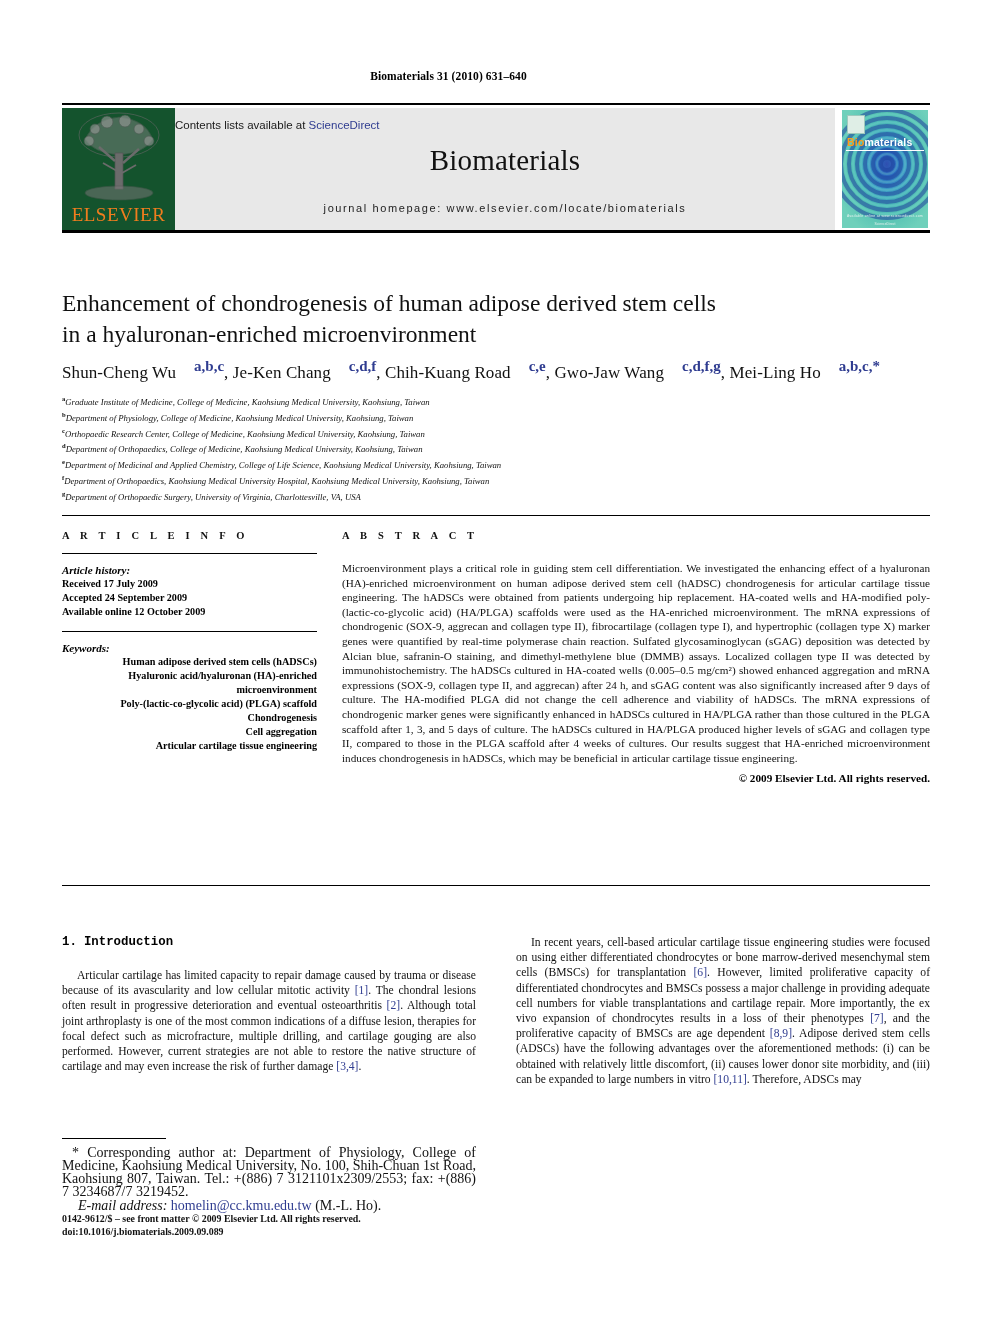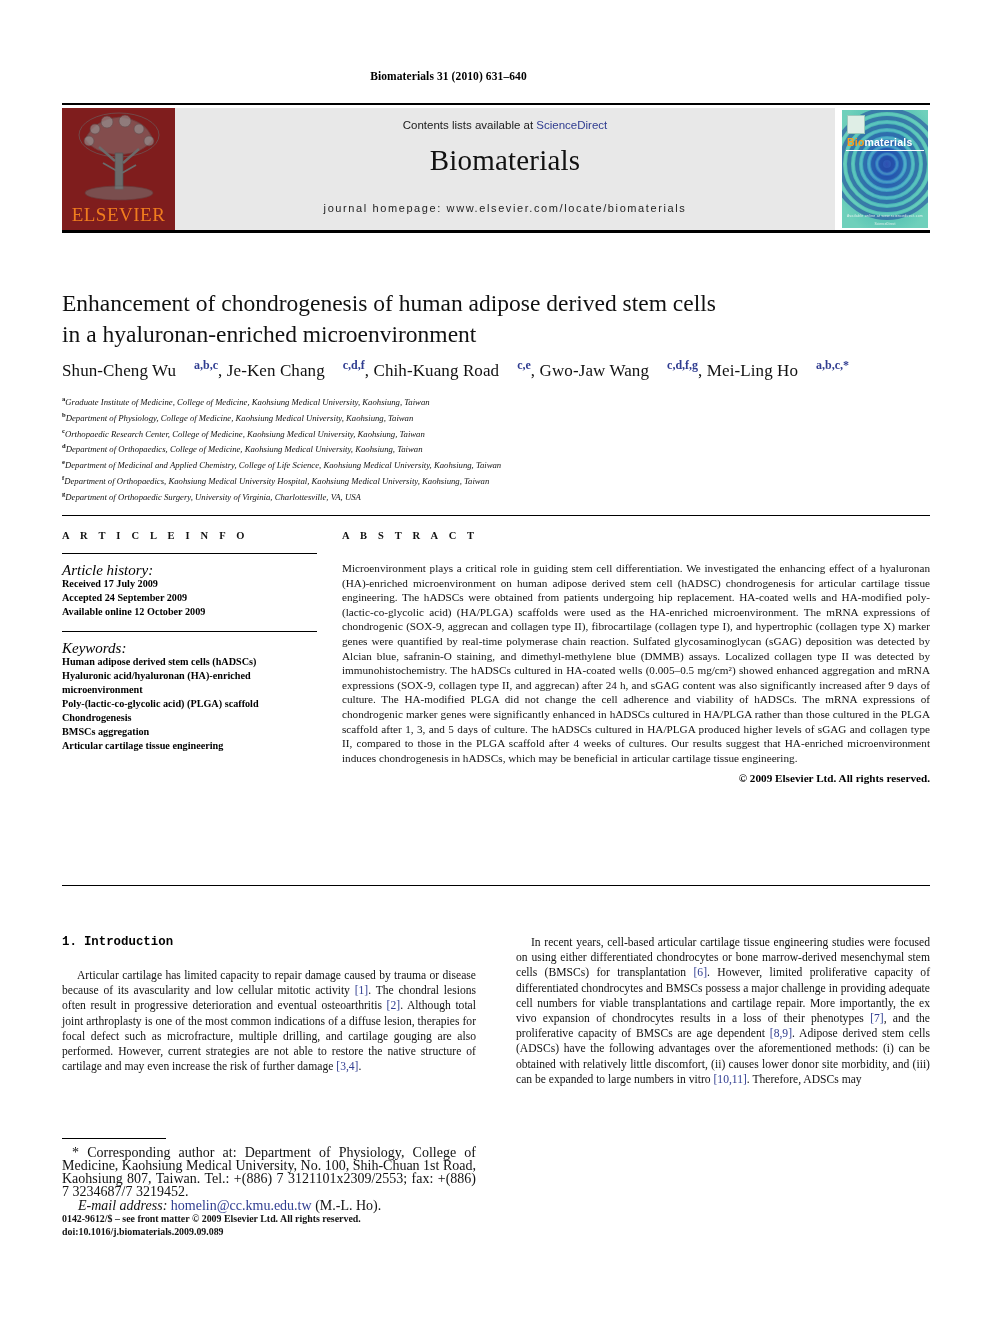--- a/index.html
+++ b/index.html
@@ -47,21 +47,21 @@
     left: 0; top: 3px;
     width: 868px;
     height: 122px;
     display: flex;
     flex-direction: row;
     align-items: stretch;
   }
   .elsevier-logo {
     width: 113px;
     flex: 0 0 113px;
-    background: #7f1d1d;
+    background: #14532d;
     position: relative;
   }
   .tree-svg {
     position: absolute;
     left: 3px; top: 1px;
   }
   .elsevier-word {
     position: absolute;
     left: 0; bottom: 4px;
     width: 113px;
@@ -74,21 +74,20 @@
   }
   .journal-band {
     flex: 1 1 auto;
     background: #e8e8e8;
     position: relative;
   }
   .contents-line {
     position: absolute;
     left: 0; top: 11px;
     width: 100%;
-    text-align: center;
     font-family: "Liberation Sans", sans-serif;
     font-size: 11.5px;
     color: #1a1a1a;
   }
   .contents-line .sd {
     color: #2F3C90;
   }
   .journal-name {
     position: absolute;
     left: 0; top: 36px;
@@ -190,21 +189,21 @@
     position: absolute;
     left: 62px; top: 358px;
     width: 880px;
     font-family: "Liberation Serif", serif;
     font-size: 17px;
     color: #111;
     letter-spacing: 0.1px;
   }
   .authors sup {
     color: #2F3C90;
-    font-size: 12px;
+    font-size: 15px;
     font-weight: bold;
     vertical-align: super;
     letter-spacing: 0;
     padding-left: 18px;
   }
   .affiliations {
     position: absolute;
     left: 62px; top: 393px;
     width: 880px;
     font-family: "Liberation Serif", serif;
@@ -256,33 +255,34 @@
     width: 255px;
     height: 1px;
     background: #000;
     margin: 12px 0 9px 0;
   }
   .info-divider.second {
     margin: 12px 0 9px 0;
   }
   .info-label {
     font-style: italic;
-    font-weight: normal;
-    font-size: 15px;
+    font-weight: bold;
+    font-size: 11px;
     line-height: 14px;
   }
   .info-line {
     font-size: 10.2px;
     line-height: 14px;
     font-weight: bold;
   }
   .kw-line {
     font-size: 10.2px;
     line-height: 14px;
     font-weight: bold;
+    text-align: right;
   }
   .abstract-body {
     margin-top: 20px;
     font-family: "Liberation Serif", serif;
     font-size: 11.2px;
     line-height: 14.6px;
     text-align: justify;
     color: #111;
   }
   .copyright-line {
@@ -467,21 +467,21 @@
     <div class="info-label">Article history:</div>
     <div class="info-line">Received 17 July 2009</div>
     <div class="info-line">Accepted 24 September 2009</div>
     <div class="info-line">Available online 12 October 2009</div>
     <div class="info-divider second"></div>
     <div class="info-label">Keywords:</div>
     <div class="kw-line">Human adipose derived stem cells (hADSCs)</div>
     <div class="kw-line">Hyaluronic acid/hyaluronan (HA)-enriched microenvironment</div>
     <div class="kw-line">Poly-(lactic-co-glycolic acid) (PLGA) scaffold</div>
     <div class="kw-line">Chondrogenesis</div>
-    <div class="kw-line">BMSCs aggregation</div>
+    <div class="kw-line">Cell aggregation</div>
     <div class="kw-line">Articular cartilage tissue engineering</div>
   </div>
 
   <div class="abs-col">
     <div class="sec-head">A B S T R A C T</div>
     <div class="abstract-body">Microenvironment plays a critical role in guiding stem cell differentiation. We investigated the enhancing effect of a hyaluronan (HA)-enriched microenvironment on human adipose derived stem cell (hADSC) chondrogenesis for articular cartilage tissue engineering. The hADSCs were obtained from patients undergoing hip replacement. HA-coated wells and HA-modified poly-(lactic-co-glycolic acid) (HA/PLGA) scaffolds were used as the HA-enriched microenvironment. The mRNA expressions of chondrogenic (SOX-9, aggrecan and collagen type II), fibrocartilage (collagen type I), and hypertrophic (collagen type X) marker genes were quantified by real-time polymerase chain reaction. Sulfated glycosaminoglycan (sGAG) deposition was detected by Alcian blue, safranin-O staining, and dimethyl-methylene blue (DMMB) assays. Localized collagen type II was detected by immunohistochemistry. The hADSCs cultured in HA-coated wells (0.005–0.5 mg/cm²) showed enhanced aggregation and mRNA expressions (SOX-9, collagen type II, and aggrecan) after 24 h, and sGAG content was also significantly increased after 9 days of culture. The HA-modified PLGA did not change the cell adherence and viability of hADSCs. The mRNA expressions of chondrogenic marker genes were significantly enhanced in hADSCs cultured in HA/PLGA rather than those cultured in the PLGA scaffold after 1, 3, and 5 days of culture. The hADSCs cultured in HA/PLGA produced higher levels of sGAG and collagen type II, compared to those in the PLGA scaffold after 4 weeks of cultures. Our results suggest that HA-enriched microenvironment induces chondrogenesis in hADSCs, which may be beneficial in articular cartilage tissue engineering.</div>
     <div class="copyright-line">© 2009 Elsevier Ltd. All rights reserved.</div>
   </div>
 
   <div class="section-rule-bottom"></div>

